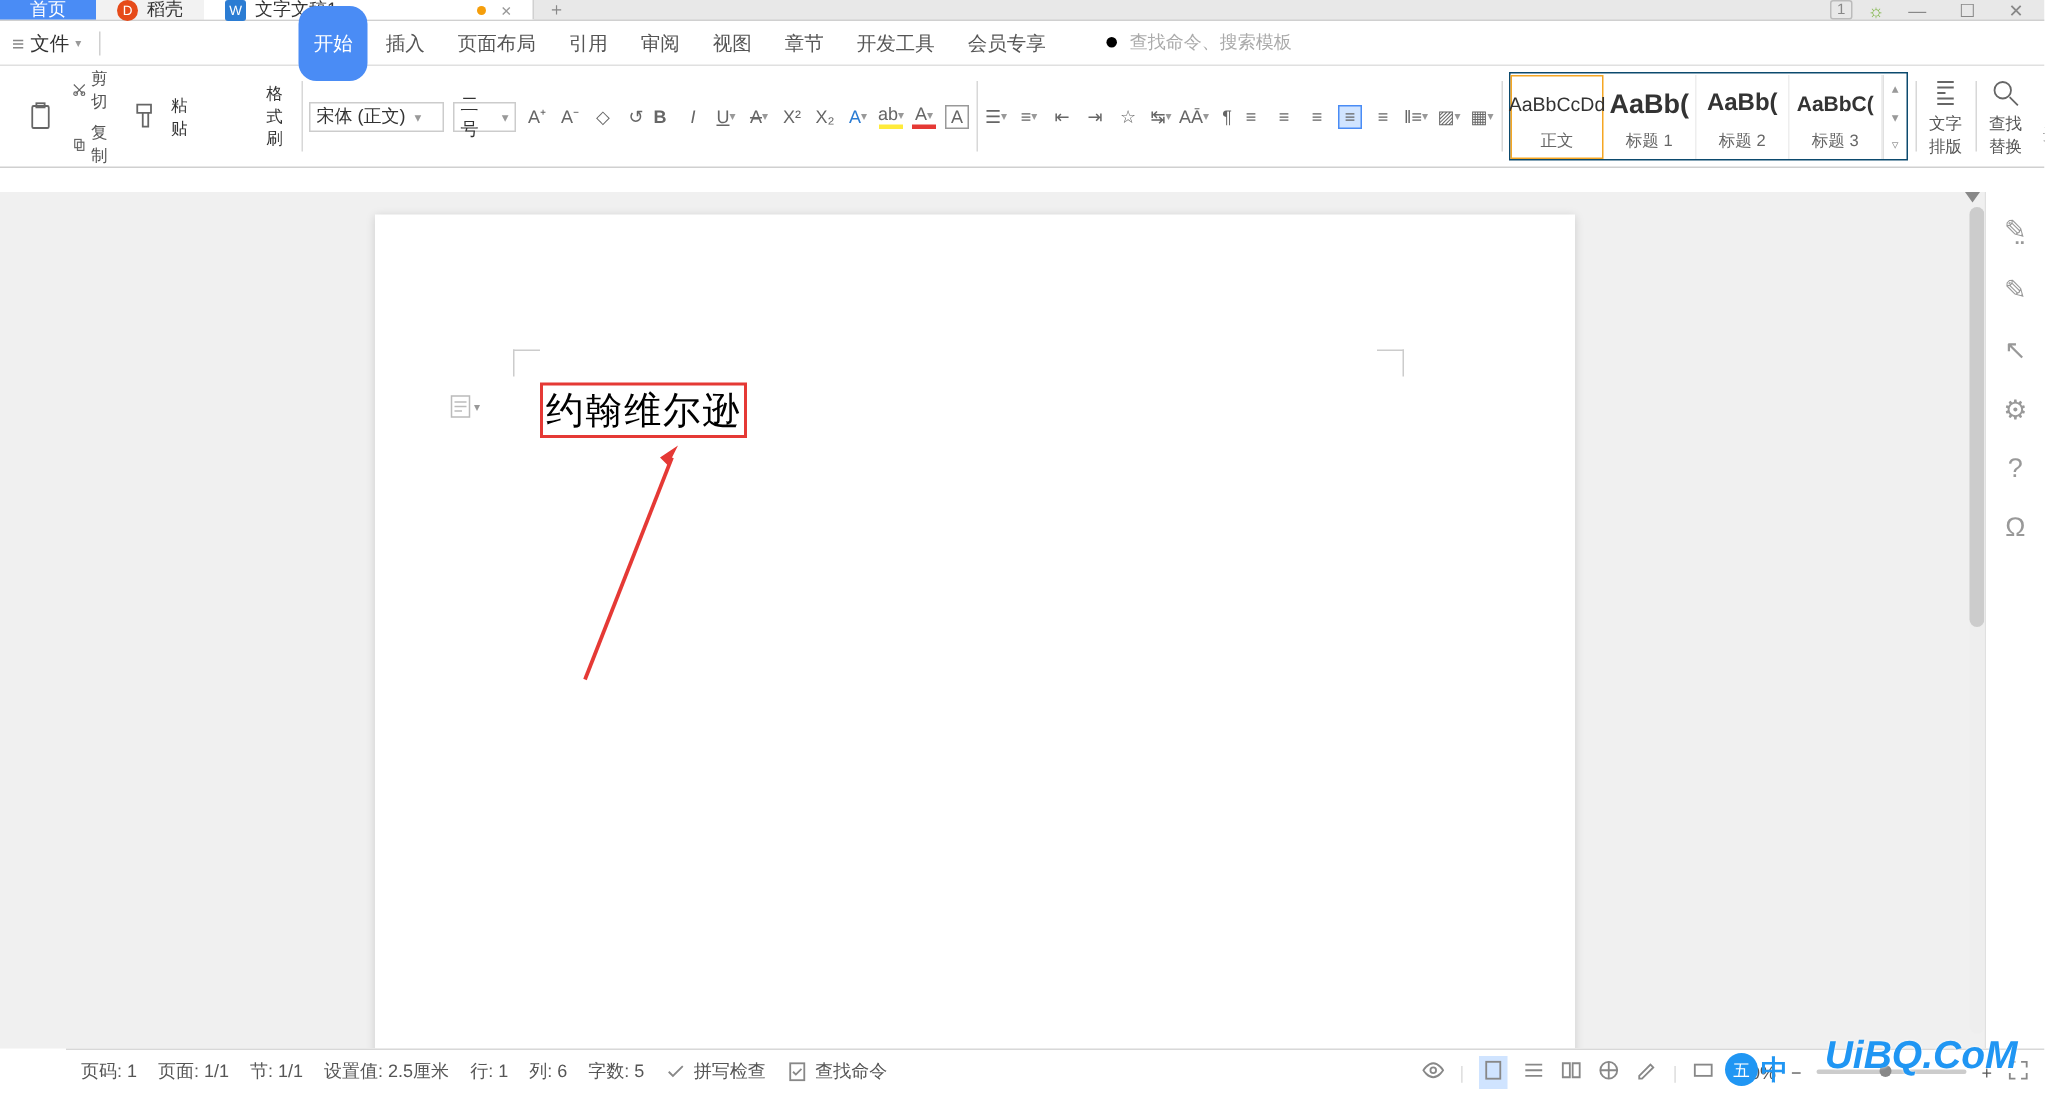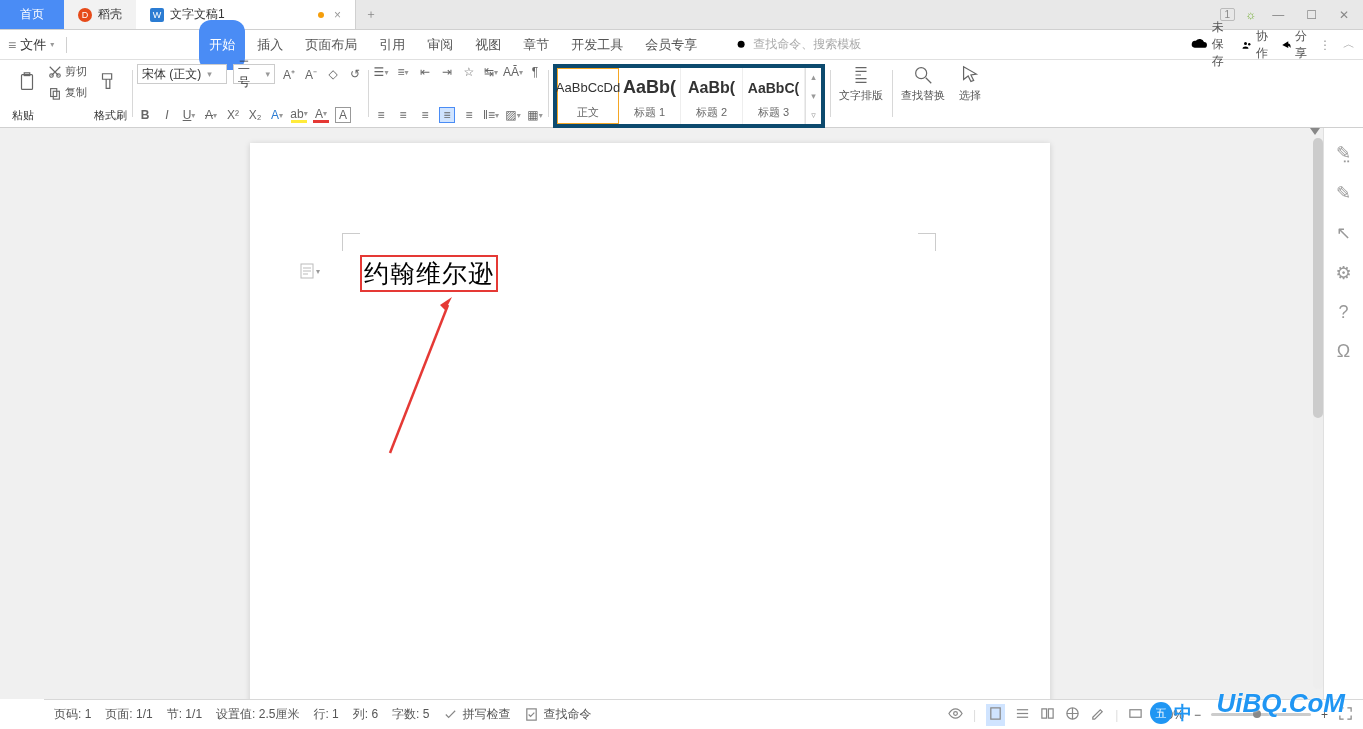--- a/index.html
+++ b/index.html
@@ -1,19 +1,19 @@
 <!DOCTYPE html>
 <html><head>
 <meta charset="utf-8">
 <style>
 * { margin: 0; padding: 0; box-sizing: border-box; font-family: "Microsoft YaHei", sans-serif; }
 body { width: 1363px; height: 729px; background: #fff; overflow: hidden; position: relative; font-size: 12px; color: #333; }
 
 
-.top-tabs { height: 30px; background: #e8e8e8; display: flex; align-items: stretch; border-bottom: 1px solid #d0d0d0; }
+.top-tabs { height: 14px; background: #e8e8e8; display: flex; align-items: stretch; border-bottom: 1px solid #d0d0d0; }
 .tab { display: flex; align-items: center; padding: 0 14px; gap: 6px; cursor: pointer; font-size: 12px; }
 .tab.home { background: #4a8cf5; color: #fff; padding: 0 20px; }
 .tab.shell { background: #f2f2f2; }
 .tab.doc { background: #fff; border-right: 1px solid #d0d0d0; min-width: 220px; }
 .tab .dot { width: 6px; height: 6px; border-radius: 50%; background: #f59e0b; margin-left: auto; margin-right: 4px;}
 .tab-add { width: 30px; display:flex; align-items:center; justify-content:center; color:#888; }
 .top-right { margin-left: auto; display: flex; align-items: center; gap: 10px; padding-right: 8px; color: #888; }
 .win-btn { padding: 2px 6px; }
 .badge-box { border:1px solid #bbb; padding:0 4px; font-size:10px; border-radius:2px;}
 
@@ -27,37 +27,37 @@
 .ribbon-tabs { display: flex; gap: 2px; margin-left: 60px; }
 .rtab { padding: 16px 10px; font-size: 13px; color: #555; }
 .rtab.active { background: #4a8cf5; color: #fff; border-radius: 12px; }
 .search-box { display: flex; align-items: center; gap: 4px; color: #aaa; margin-left: 20px; }
 .search-box svg { width:14px; height:14px; }
 .file-right { margin-left: auto; display: flex; align-items: center; gap: 12px; color: #555; font-size: 12px; }
 .file-right .item { display:flex; align-items:center; gap:3px;}
 
 
 .ribbon { height: 68px; display: flex; align-items: stretch; border-bottom: 1px solid #d0d0d0; padding: 2px 8px; background:#fff; gap:2px;}
-.grp { display: flex; flex-direction: column; justify-content: space-between; padding: 2px 4px; position:relative;}
+.grp { display: flex; flex-direction: row; justify-content: space-between; padding: 2px 4px; position:relative;}
 .grp.vsep::after { content:""; position:absolute; right:-2px; top:8px; bottom:8px; width:1px; background:#d8d8d8;}
 .row { display: flex; align-items: center; gap: 6px; }
 .btn-col { display: flex; flex-direction: column; align-items: center; justify-content: center; gap: 2px; padding: 0 4px; font-size:11px; color:#555;}
 .btn-col svg, .btn-col .bigic { width:22px; height:22px; }
 .mini { font-size: 11px; color:#555; display:flex; align-items:center; gap:3px;}
 .mini svg{width:14px;height:14px;}
 .combo { height: 20px; border: 1px solid #ccc; background:#fff; display:flex; align-items:center; padding:0 4px; font-size:12px; gap:6px;}
 .combo .arr { color:#999; font-size:9px;}
 .font-grp .combo.font{width:90px;}
 .font-grp .combo.size{width:42px;}
 .ribbon svg { stroke:#666; fill:none; stroke-width:1.3;}
 .tool-ic { width:16px;height:16px; display:inline-flex; align-items:center; justify-content:center; color:#666;}
 .smallarr{font-size:8px;color:#999;}
 
 
-.styles-gal{display:flex;gap:0;border:4px solid #0c4a6e;align-items:flex-end;}
+.styles-gal{display:flex;gap:0;border:1px solid #0c4a6e;align-items:center;}
 .style-item{width:62px;height:56px;display:flex;flex-direction:column;align-items:center;justify-content:center;gap:2px;padding:2px;border-right:1px solid #eee;}
 .style-item .prev{font-size:13px;color:#333;height:30px;display:flex;align-items:center;}
 .style-item .lbl{font-size:11px;color:#666;}
 .style-item.sel{border:1px solid #f5a623;border-right:1px solid #f5a623;}
 .gal-ctrl{width:16px;height:56px;display:flex;flex-direction:column;border-left:1px solid #e0e0e0;}
 .gal-ctrl div{flex:1;display:flex;align-items:center;justify-content:center;color:#999;font-size:9px;}
 
 
 .doc-area { position: absolute; top: 128px; bottom: 30px; left: 0; right: 40px; background: #f0f0f0; overflow:hidden;}
 .page { position: absolute; left: 250px; top: 15px; width: 800px; height: 1050px; background: #fff; box-shadow: 0 1px 6px rgba(0,0,0,0.15); }
@@ -156,44 +156,20 @@
   </div>
 
   <div class="search-box">
     <svg viewBox="0 0 16 16">
         <circle cx="7" cy="7" r="4"></circle>
         <line x1="10" y1="10" x2="14" y2="14"></line>
       </svg>
     <span>查找命令、搜索模板</span>
   </div>
 
-  <div class="file-right">
-    <div class="item">
-        <svg viewBox="0 0 16 16">
-          <path d="M4 11a3 3 0 0 1 1-6 4 4 0 0 1 7 1 2.5 2.5 0 0 1 0 5z"></path>
-        </svg>
-        <span>未保存</span>
-      </div>
-    <div class="item">
-        <svg viewBox="0 0 16 16">
-          <circle cx="6" cy="6" r="2"></circle>
-          <circle cx="11" cy="7" r="1.6"></circle>
-          <path d="M2 13c0-2 2-3 4-3s4 1 4 3"></path>
-        </svg>
-        <span>协作</span>
-      </div>
-    <div class="item">
-        <svg viewBox="0 0 16 16">
-          <path d="M3 8l8-5v3c4 0 3 6 3 6-1-2-3-3-3-3v3z"></path>
-        </svg>
-        <span>分享</span>
-      </div>
-    <span style="color:#999;">⋮</span>
-    <span style="color:#999;">︿</span>
-  </div>
 </div>
 
 <div class="ribbon">
   <div class="grp vsep" style="gap:2px;">
     <div class="row">
       <div class="btn-col">
         <svg viewBox="0 0 24 24">
             <rect x="6" y="4" width="12" height="16" rx="1"></rect>
             <rect x="9" y="2" width="6" height="3"></rect>
           </svg>

